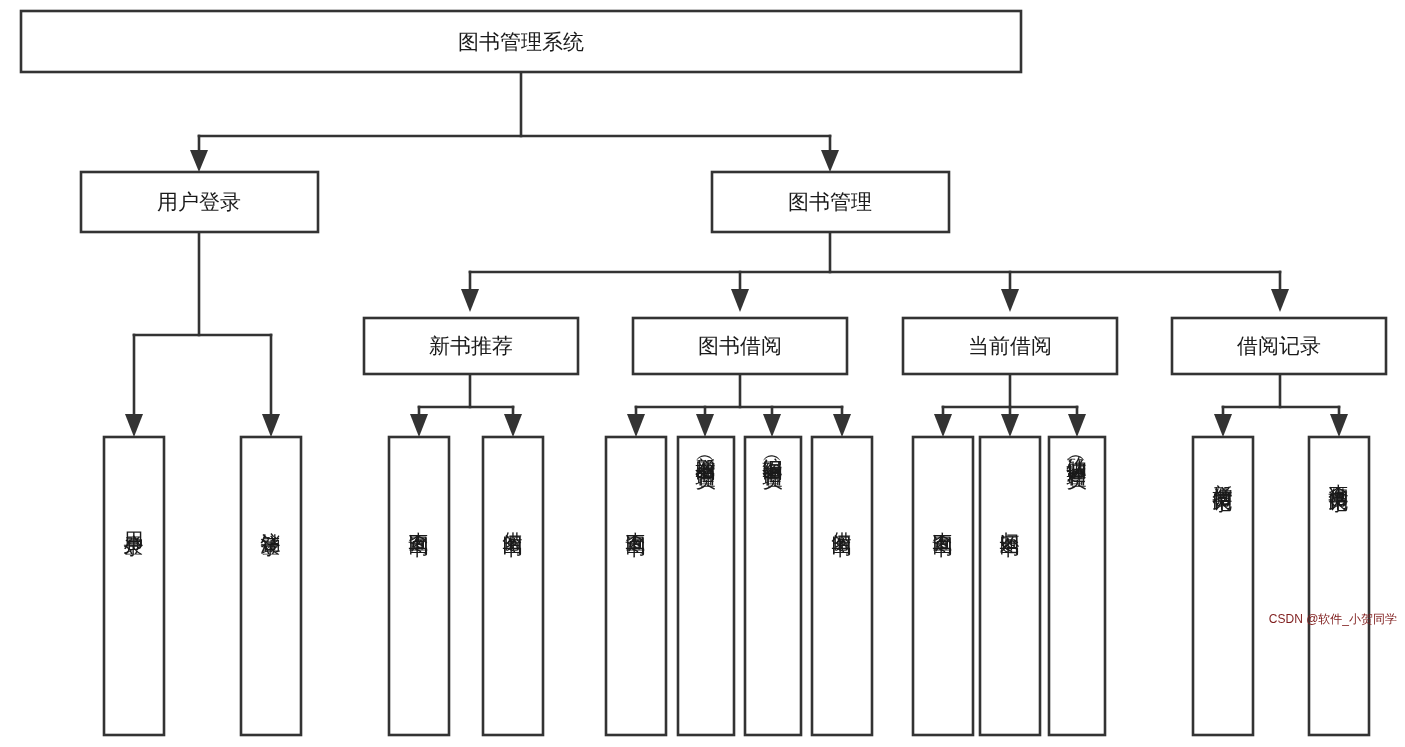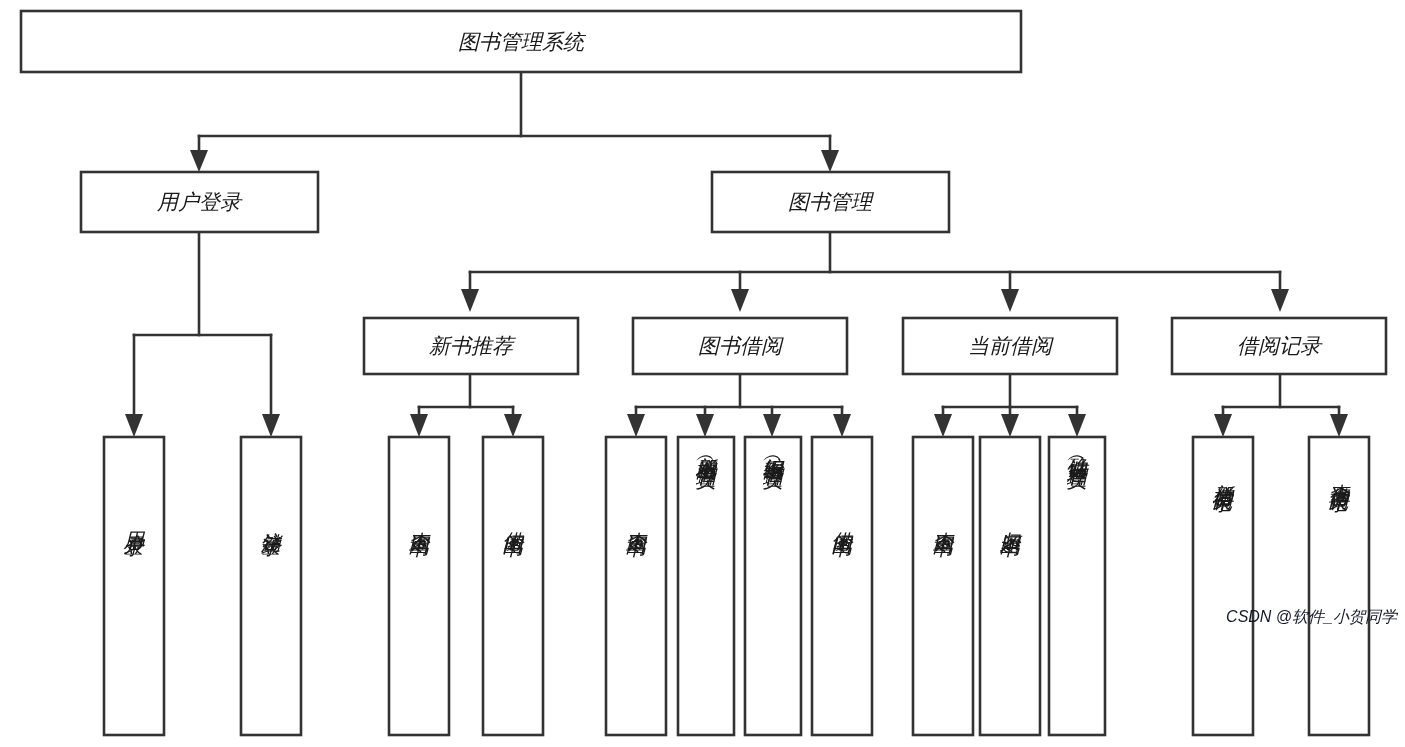--- a/index.html
+++ b/index.html
@@ -11,21 +11,20 @@
     width: 1405px;
     height: 747px;
     font-family: "Liberation Sans", "DejaVu Sans", sans-serif;
     overflow: hidden;
     position: relative;
   }
   #diagram-root {
     position: relative;
     width: 1405px;
     height: 634px;
-    font-style: italic;
   }
   svg.diagram {
     position: absolute;
     top: 0;
     left: 0;
     width: 1405px;
     height: 747px;
   }
   .node-box {
     fill: #ffffff;
@@ -55,22 +54,22 @@
     fill: #1a1a1a;
     text-anchor: middle;
     writing-mode: vertical-rl;
     letter-spacing: 2px;
   }
   .watermark {
     position: absolute;
     right: 8px;
     bottom: 6px;
     font-family: "Liberation Sans", "DejaVu Sans", sans-serif;
-    font-size: 16px;
-    color: #0f172a;
+    font-size: 12px;
+    color: #7f1d1d;
     white-space: nowrap;
     user-select: none;
     text-align: right;
   }
 </style>
 </head>
 <body>
 
 <div id="diagram-root">
 

